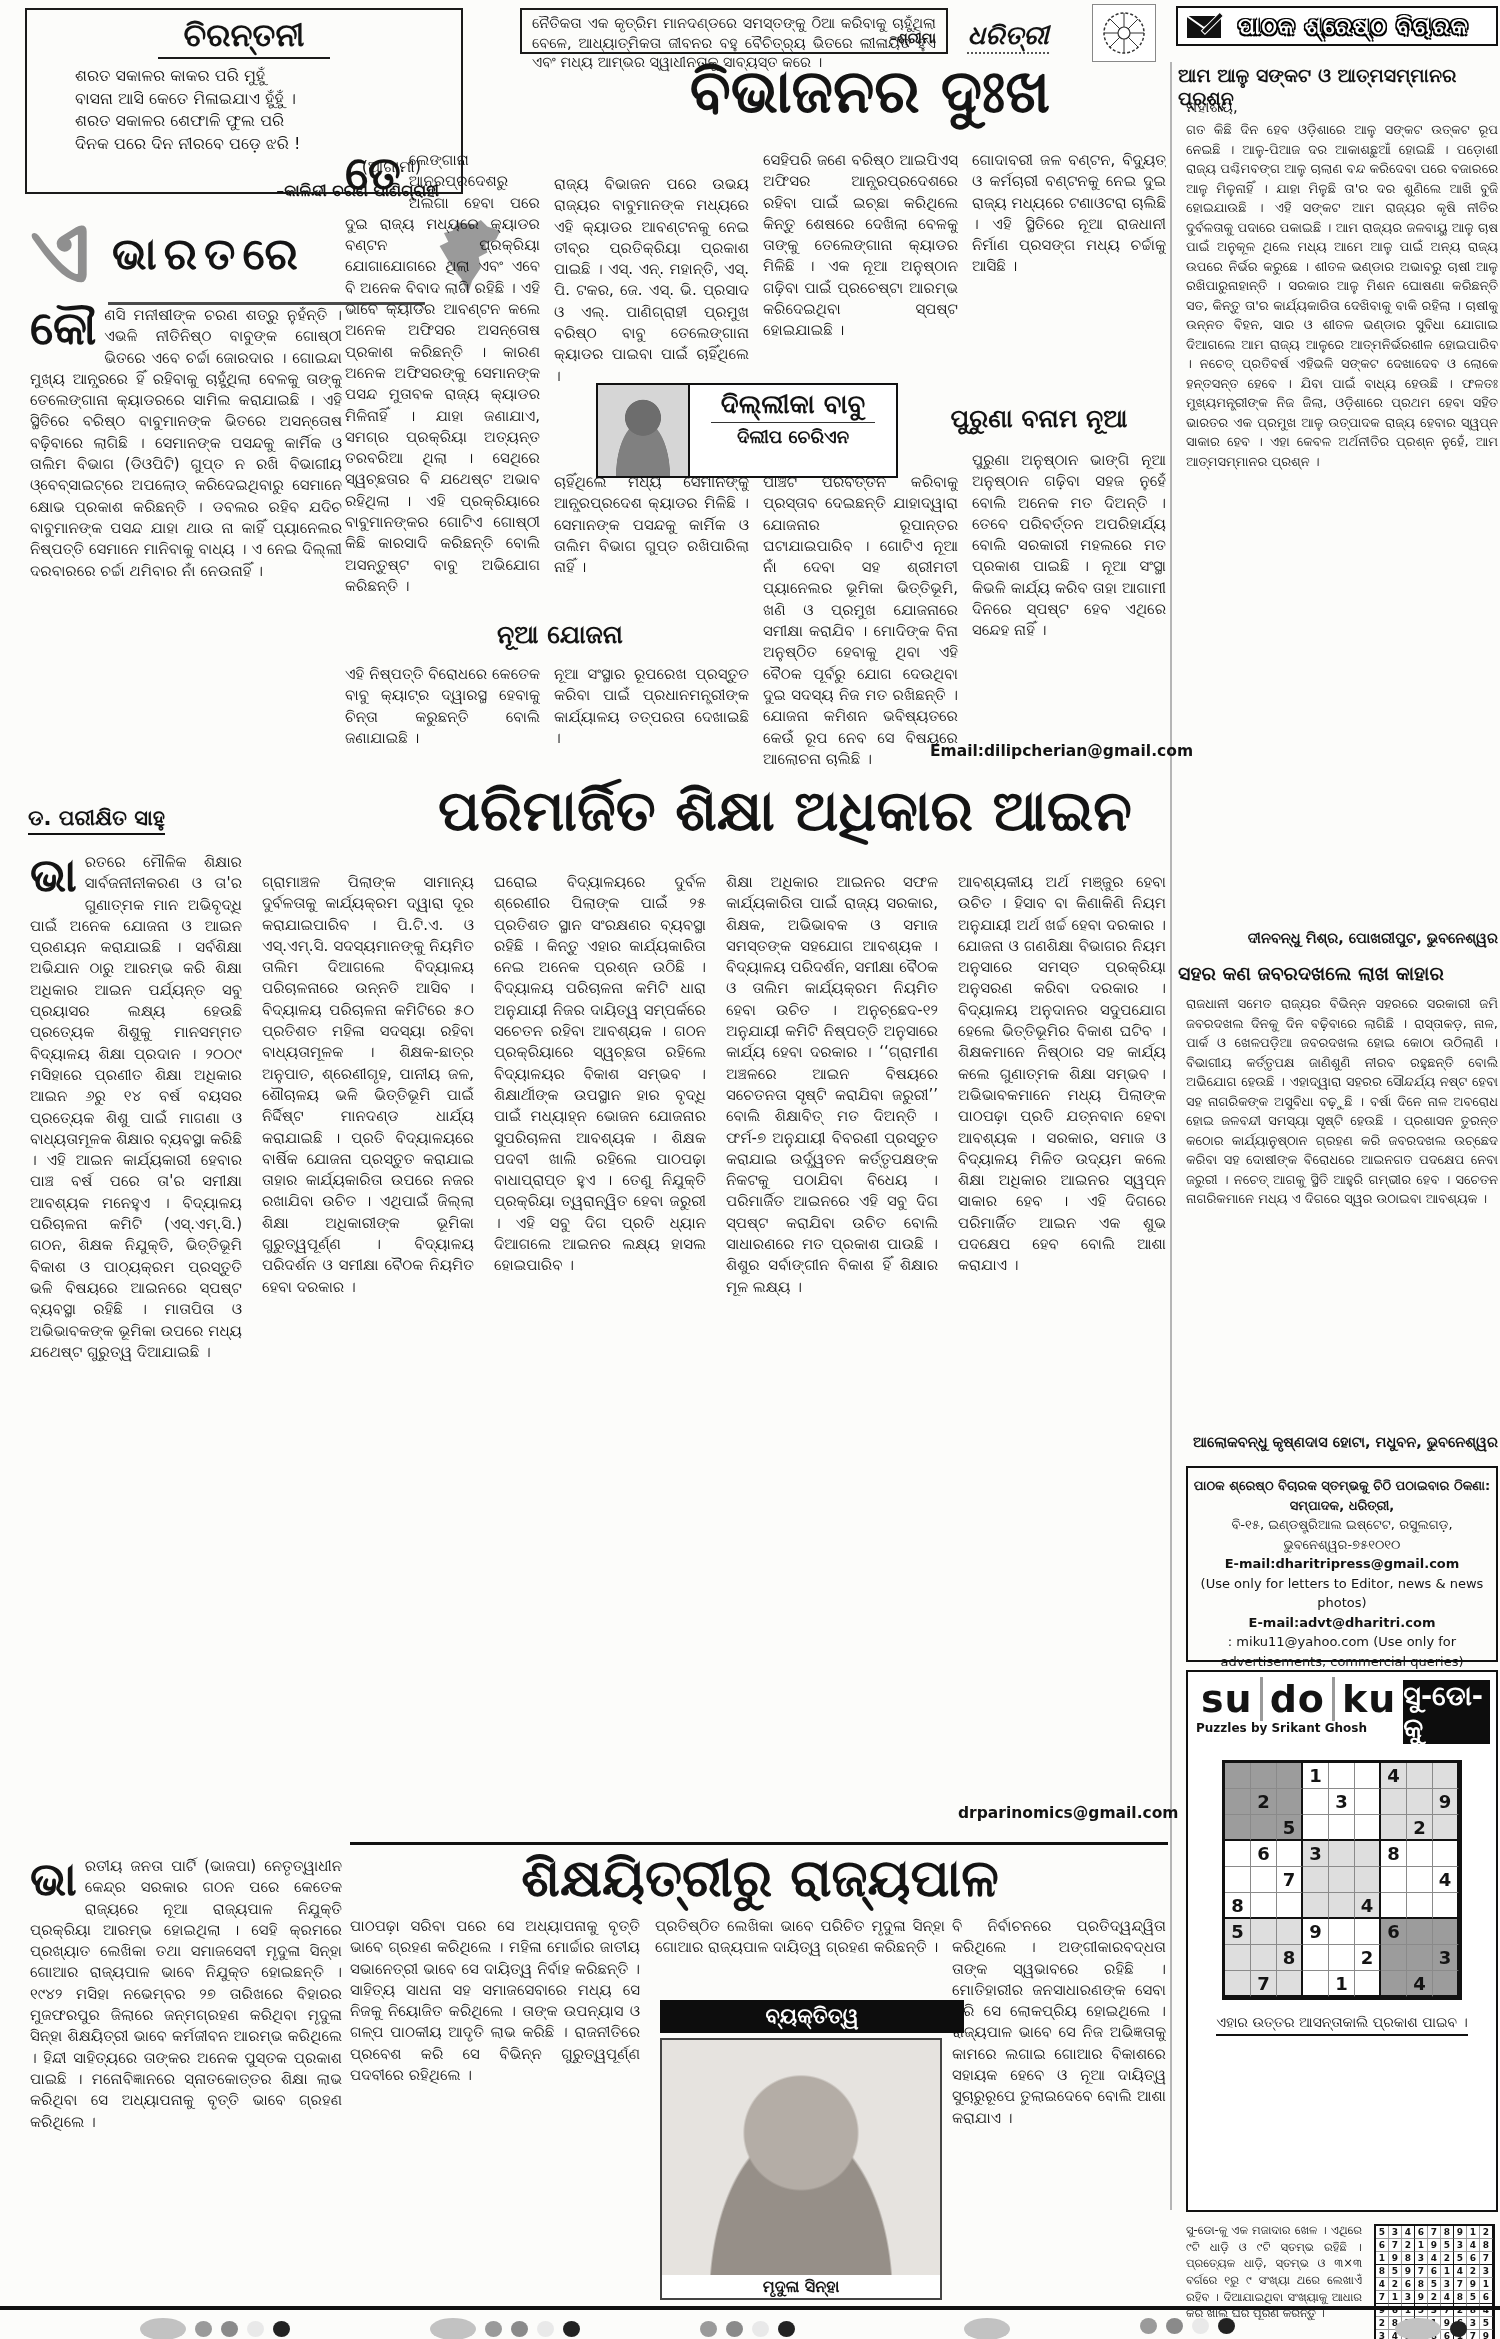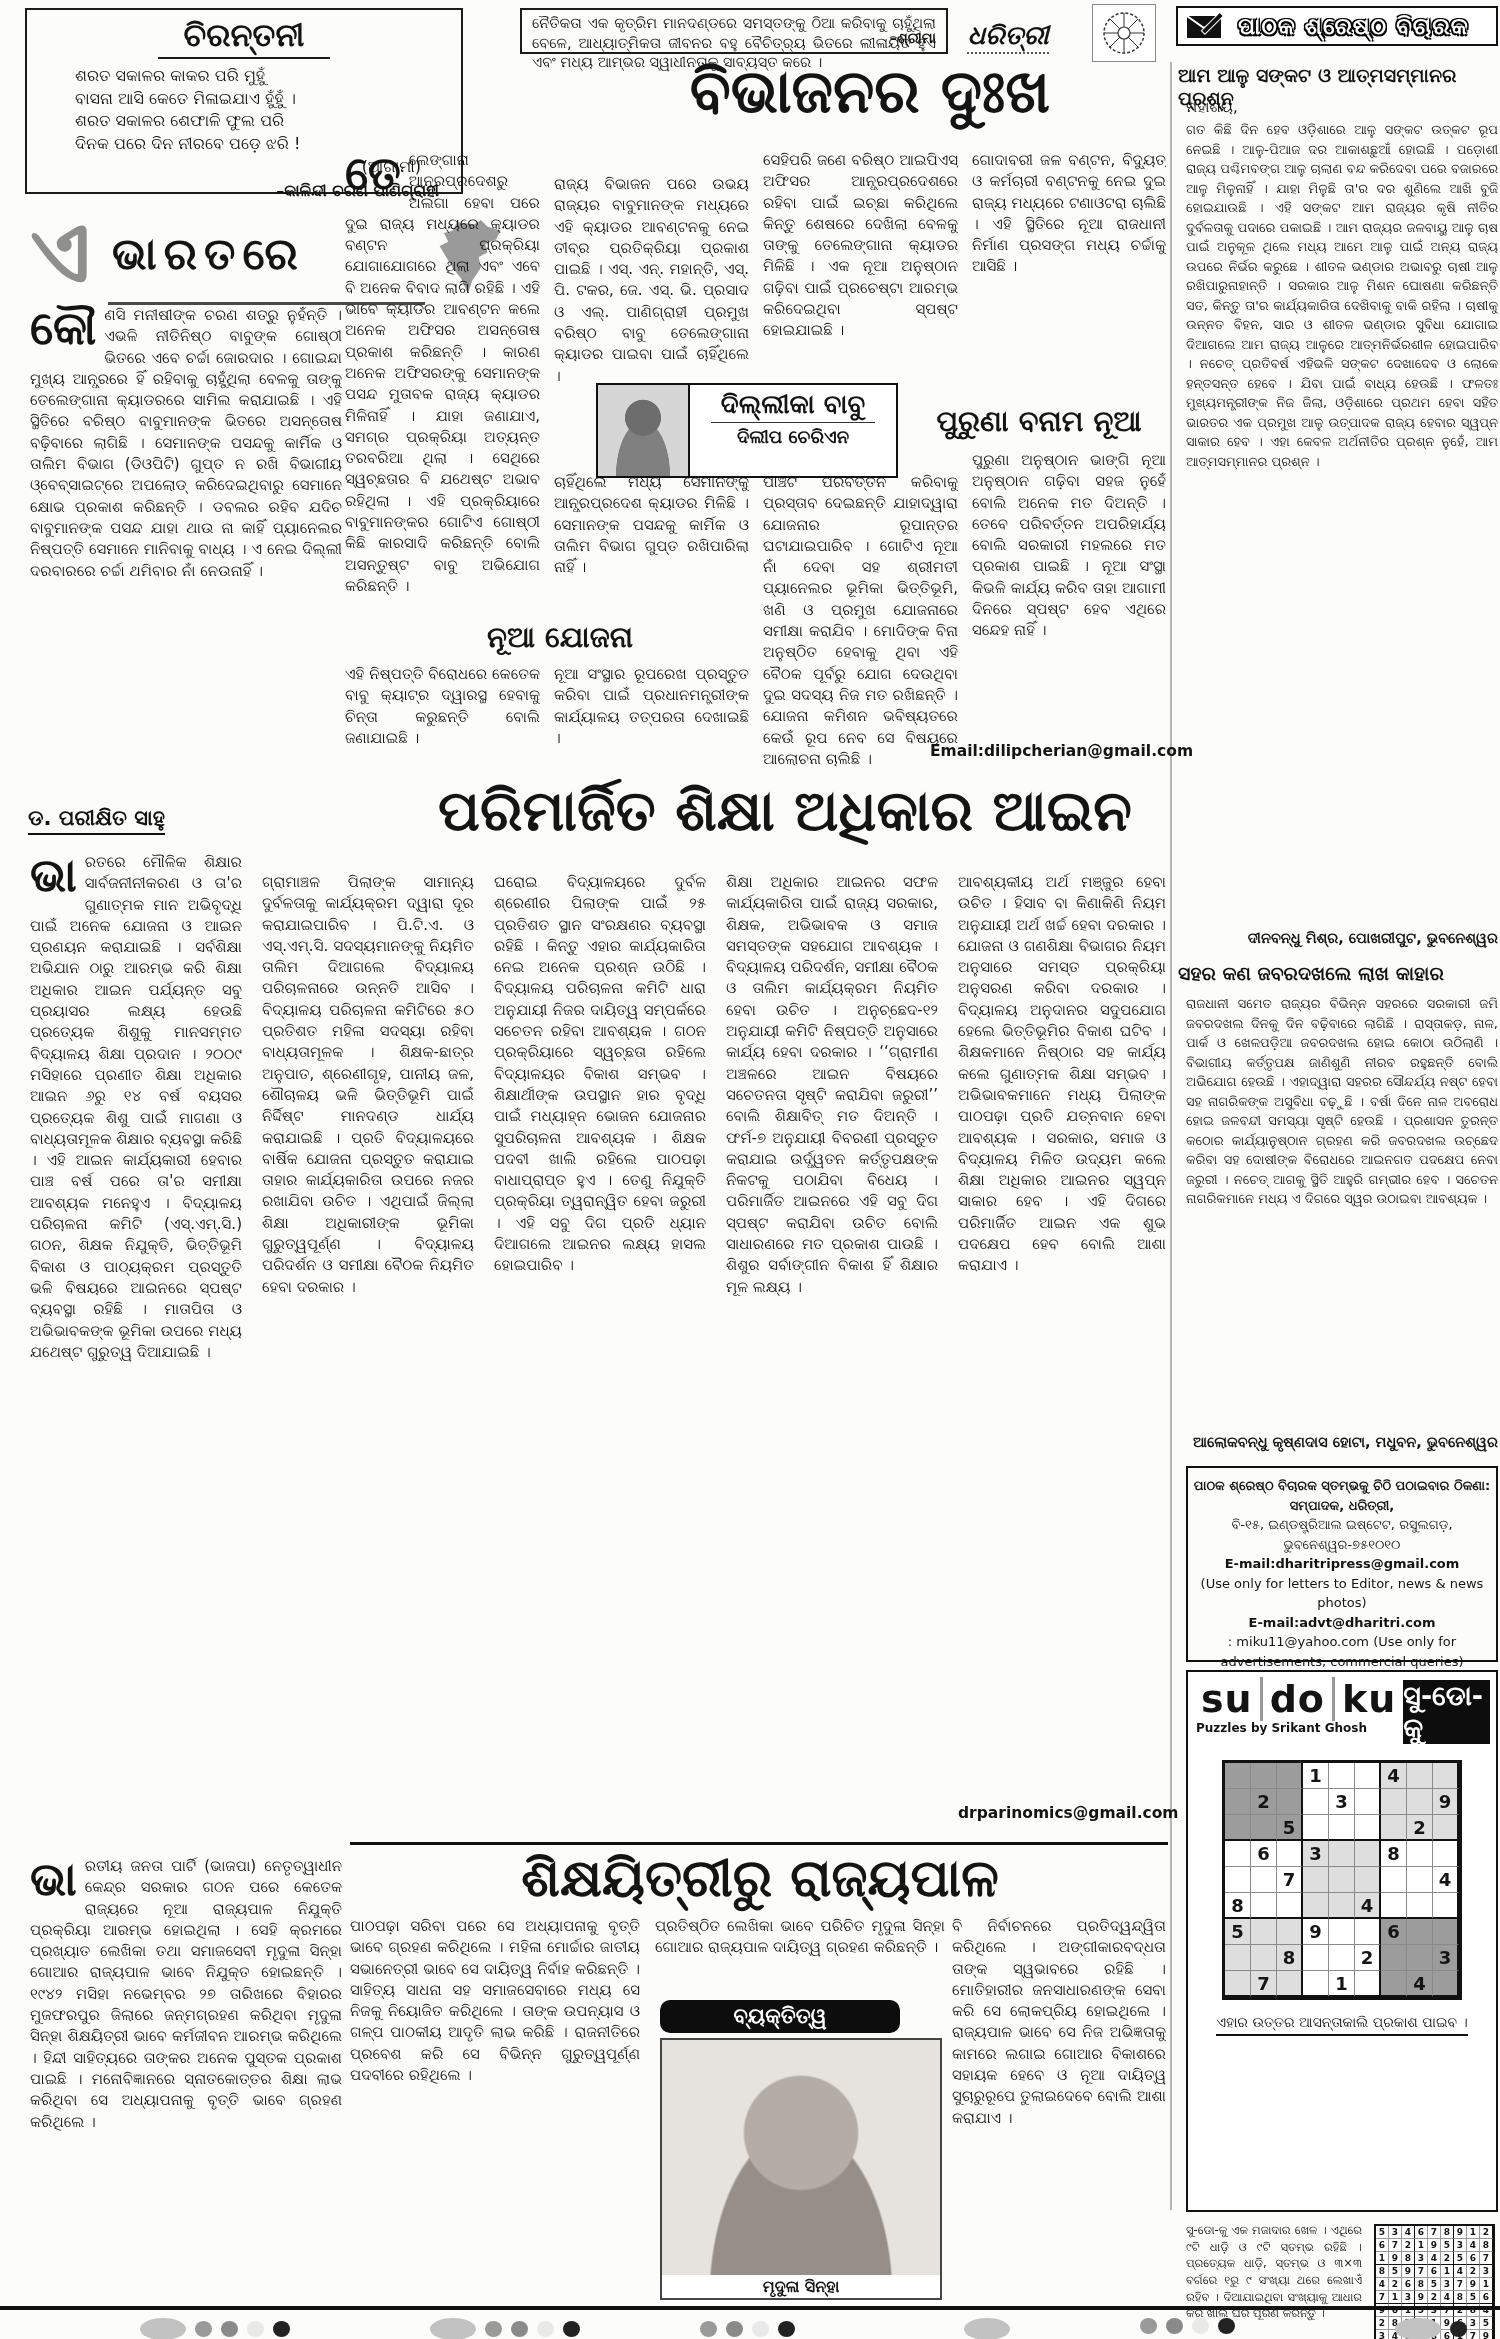--- a/index.html
+++ b/index.html
@@ -24,40 +24,40 @@
   .emblem{left:1092px;top:4px;width:62px;height:56px;border:1.5px solid #888;background:#fff;display:flex;align-items:center;justify-content:center;}
   
   .lheader{left:1176px;top:6px;width:322px;height:40px;border:2.5px solid #111;display:flex;align-items:center;gap:8px;padding:0 8px;box-sizing:border-box;background:#fff;}
   .lheader .txt{font-weight:800;font-size:23px;color:#fff;letter-spacing:1px;
      text-shadow:-1.5px -1.5px 0 #000,1.5px -1.5px 0 #000,-1.5px 1.5px 0 #000,1.5px 1.5px 0 #000,0 0 1px #000;}
   .vrule{left:1170px;top:62px;width:1.5px;height:2148px;background:#b5b5b5;}
   
   .h1a{left:640px;top:58px;width:460px;font-size:60px;font-weight:bold;text-align:center;line-height:1.1;}
   .h2a{left:400px;top:780px;width:770px;font-size:56px;font-weight:bold;text-align:center;line-height:1.1;}
   .h3a{left:480px;top:1850px;width:560px;font-size:52px;font-weight:bold;text-align:center;line-height:1.1;}
-  .subhead{font-size:29px;font-weight:bold;text-align:center;}
+  .subhead{font-size:25px;font-weight:bold;text-align:center;}
   
   .ebh{left:30px;top:220px;width:482px;height:78px;}
   .ebh .big-e{position:absolute;left:0;top:-12px;font-size:86px;font-weight:bold;color:#8f8f8f;line-height:1;}
   .ebh .word{position:absolute;left:78px;top:8px;font-size:44px;font-weight:800;letter-spacing:7px;border-bottom:3px solid #4a4a4a;padding:0 120px 22px 4px;}
   .ebh svg{position:absolute;right:0;top:0;}
   
   .abox{left:596px;top:383px;width:302px;height:95px;border:2px solid #111;background:#fff;display:flex;box-sizing:border-box;}
   .abox .ph{width:90px;height:100%;border-right:2px solid #111;background:
       radial-gradient(circle at 50% 36%,#6d6d6d 0 24%,transparent 25%),
       radial-gradient(ellipse at 50% 100%,#808080 0 42%,transparent 43%),#d6d6d6;}
   .abox .tx{flex:1;text-align:center;padding-top:4px;}
   .abox .t1{font-size:26px;font-weight:bold;border-bottom:1.5px solid #333;display:inline-block;padding:0 10px 2px;}
   .abox .t2{font-size:18px;font-weight:bold;margin-top:3px;}
   .email{font-size:15.5px;font-weight:bold;font-family:"DejaVu Sans",sans-serif;}
   
   .a2author{left:28px;top:806px;font-size:21px;font-weight:bold;border-bottom:2px solid #111;padding-bottom:3px;}
   .hrule3{left:350px;top:1842px;width:818px;height:3px;background:#111;}
   
-  .plabel{left:660px;top:2000px;width:240px;height:33px;background:#0d0d0d;color:#fff;font-size:21px;font-weight:bold;text-align:center;line-height:33px;border-radius:10px;}
+  .plabel{left:660px;top:2000px;width:304px;height:33px;background:#0d0d0d;color:#fff;font-size:21px;font-weight:bold;text-align:center;line-height:33px;}
   .pframe{left:660px;top:2038px;width:282px;height:262px;border:2px solid #444;box-sizing:border-box;background:
       radial-gradient(circle at 50% 36%,#b4ada6 0 26%,transparent 27%),
       radial-gradient(ellipse at 50% 100%,#968f88 0 46%,transparent 47%),#e6e3df;}
   .pcaption{position:absolute;left:0;right:0;bottom:0;background:#fff;font-size:16px;font-weight:bold;text-align:center;padding:2px 0;}
   
   .ltitle{left:1178px;width:320px;text-align:left;font-size:19px;font-weight:bold;}
   .lsal{font-size:15px;}
   .lbody{font-size:13px;line-height:1.5;}
   .lsig{font-weight:bold;text-align:right;font-size:14.5px;}
   .contact{left:1186px;top:1466px;width:312px;height:196px;border:2px solid #111;box-sizing:border-box;text-align:center;padding:8px 4px;font-size:13px;line-height:1.5;}

